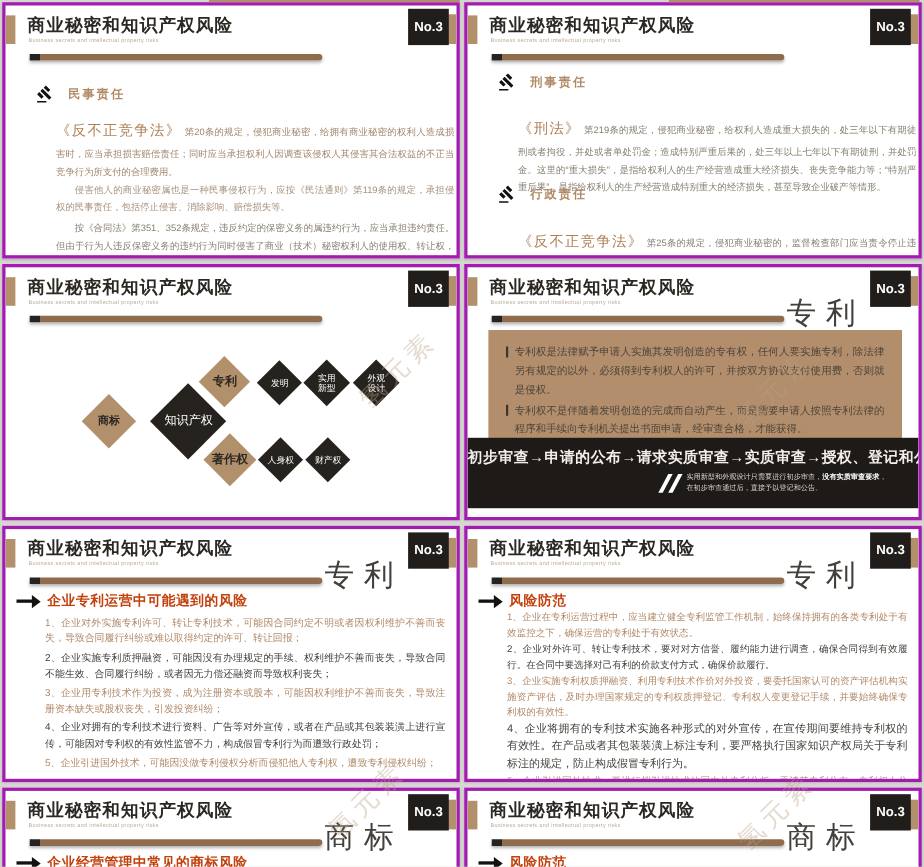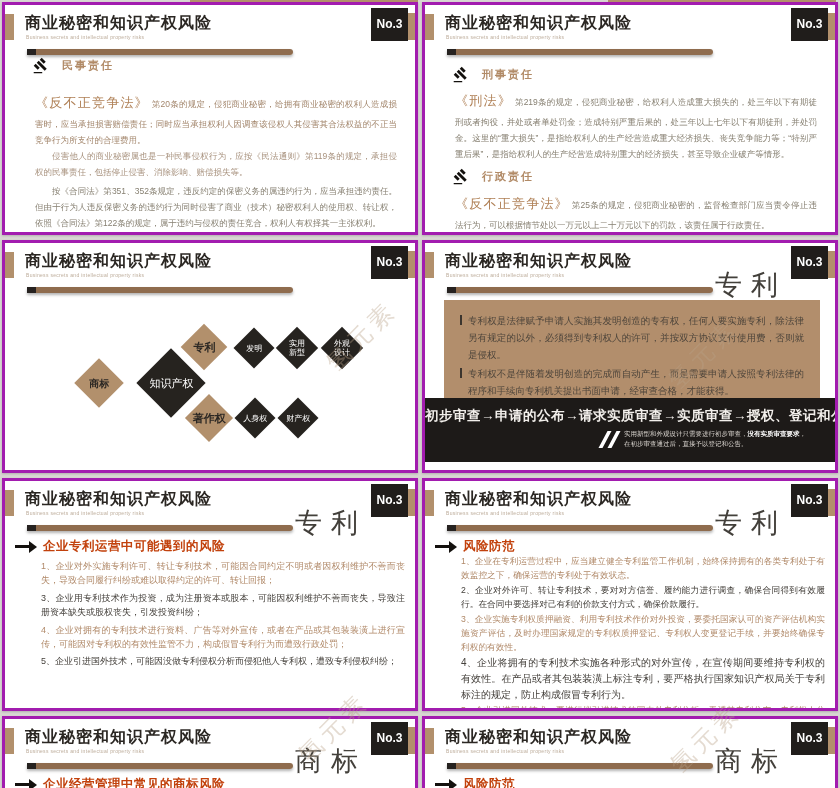--- a/index.html
+++ b/index.html
@@ -20,21 +20,21 @@
   .s-bar{position:absolute;left:22px;top:44px;width:266px;height:6px;border-radius:0 3px 3px 0;
          background:linear-gradient(to right,#262220 0px,#262220 9px,#8f6c4e 9px);
          box-shadow:0 2px 3px rgba(0,0,0,.3);}
   .side-title{position:absolute;top:24px;right:48px;font-family:"Liberation Serif","DejaVu Serif",serif;
               font-size:27px;color:#43403b;letter-spacing:9px;white-space:nowrap;}
   
   .sec-label{position:absolute;left:28px;display:flex;align-items:center;gap:12px;}
   .sec-label .g-ic{width:17px;height:17px;}
   .sec-label .lbl{font-size:11px;font-weight:bold;color:#b18a66;letter-spacing:2px;
                   font-family:"Liberation Serif","DejaVu Serif",serif;}
-  .para{position:absolute;left:28px;width:362px;margin:2px;font-size:8.5px;line-height:1.9;
+  .para{position:absolute;left:28px;width:362px;margin:18px;font-size:8.5px;line-height:1.9;
         text-align:justify;}
   .para .law{font-family:"Liberation Serif","DejaVu Serif",serif;font-size:13px;
              color:#b08157;letter-spacing:1px;margin-right:3px;}
   .c-tan{color:#a3866c;} .c-tan2{color:#a8927e;} .c-gray{color:#878072;}
   .ind{text-indent:2em;}
   
   .dm{position:absolute;transform:translate(-50%,-50%) rotate(45deg);
       display:flex;align-items:center;justify-content:center;}
   .dm .in{transform:rotate(-45deg);text-align:center;line-height:1.15;white-space:nowrap;}
   .dm .wrap2{white-space:normal;width:2.3em;}
@@ -80,21 +80,21 @@
 
 <div class="grid">
 
   <section class="slide">
     <div class="tab"></div>
     <h1 class="s-title">商业秘密和知识产权风险</h1>
     <div class="s-sub">Business secrets and intellectual property risks</div>
     <div class="badge-strip"></div>
     <div class="badge">No.3</div>
     <div class="s-bar"></div>
-    <div class="sec-label" style="top:52px;">
+    <div class="sec-label" style="top:72px;">
       <svg class="g-ic" viewBox="0 0 24 24">
           <path fill="#14110e" d="M1 21h12v2H1v-2zM5.245 8.07l2.83-2.83 11.313 11.314-2.829 2.828zM12.317 1l5.657 5.656-2.829 2.829-5.656-5.657zM3.825 9.485l5.657 5.657-2.828 2.828L1 12.313z"></path>
         </svg>
       <span class="lbl">民事责任</span>
     </div>
     <p class="para c-tan" style="top:84px;">
       <span class="law">《反不正竞争法》</span><span>第20条的规定，侵犯商业秘密，给拥有商业秘密的权利人造成损害时，应当承担损害赔偿责任；同时应当承担权利人因调查该侵权人其侵害其合法权益的不正当竞争行为所支付的合理费用。</span>
     </p>
     <p class="para c-tan2 ind" style="top:141px;">侵害他人的商业秘密属也是一种民事侵权行为，应按《民法通则》第119条的规定，承担侵权的民事责任，包括停止侵害、消除影响、赔偿损失等。</p>
     <p class="para c-gray ind" style="top:176px;">按《合同法》第351、352条规定，违反约定的保密义务的属违约行为，应当承担违约责任。但由于行为人违反保密义务的违约行为同时侵害了商业（技术）秘密权利人的使用权、转让权，依照《合同法》第122条的规定，属于违约与侵权的责任竞合，权利人有权择其一主张权利。</p>
@@ -202,20 +202,21 @@
     <div class="badge-strip"></div>
     <div class="badge">No.3</div>
     <div class="s-bar"></div>
     <div class="side-title">专利</div>
     <div class="h-row">
       <span class="arrow"></span>
       <span class="h-txt">企业专利运营中可能遇到的风险</span>
     </div>
     <div class="items">
       <div class="item">1、企业对外实施专利许可、转让专利技术，可能因合同约定不明或者因权利维护不善而丧失，导致合同履行纠纷或难以取得约定的许可、转让回报；</div>
+      <div class="item">2、企业实施专利质押融资，可能因没有办理规定的手续、权利维护不善而丧失，导致合同不能生效、合同履行纠纷，或者因无力偿还融资而导致权利丧失；</div>
       <div class="item">3、企业用专利技术作为投资，成为注册资本或股本，可能因权利维护不善而丧失，导致注册资本缺失或股权丧失，引发投资纠纷；</div>
       <div class="item">4、企业对拥有的专利技术进行资料、广告等对外宣传，或者在产品或其包装装潢上进行宣传，可能因对专利权的有效性监管不力，构成假冒专利行为而遭致行政处罚；</div>
       <div class="item">5、企业引进国外技术，可能因没做专利侵权分析而侵犯他人专利权，遭致专利侵权纠纷；</div>
     </div>
   </section>
 
   <section class="slide">
     <div class="tab"></div>
     <h1 class="s-title">商业秘密和知识产权风险</h1>
     <div class="s-sub">Business secrets and intellectual property risks</div>

